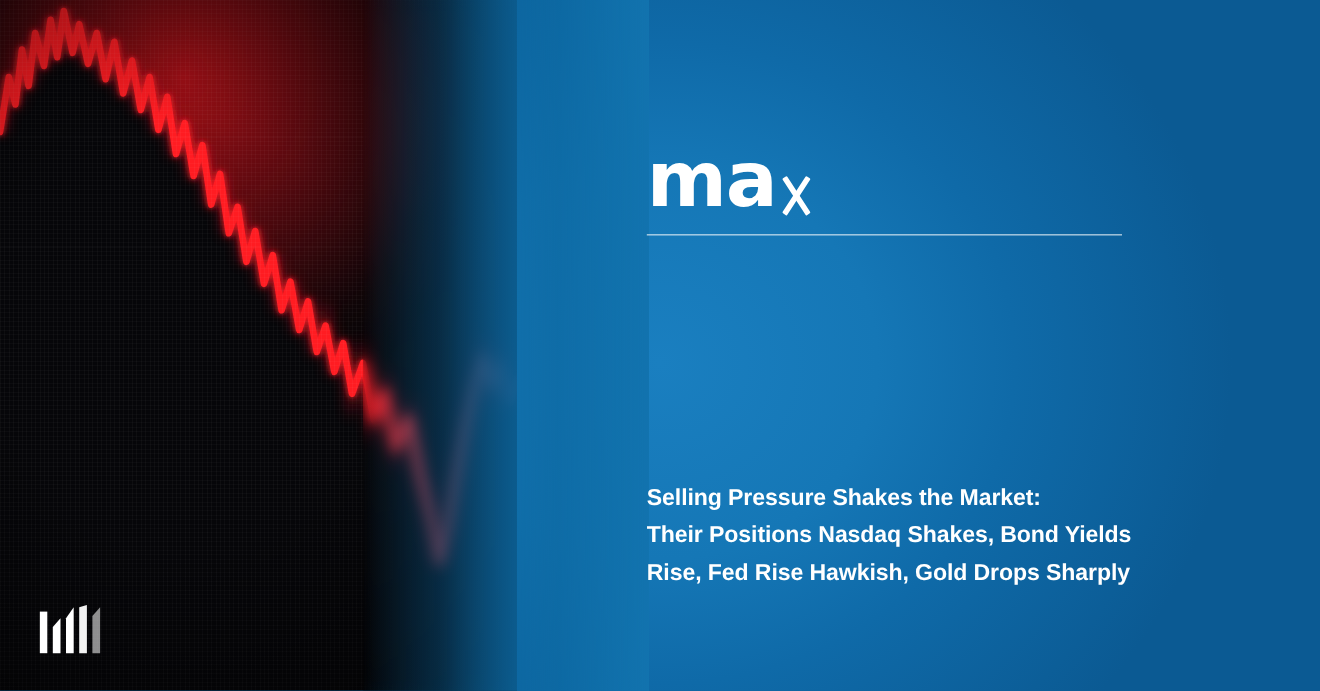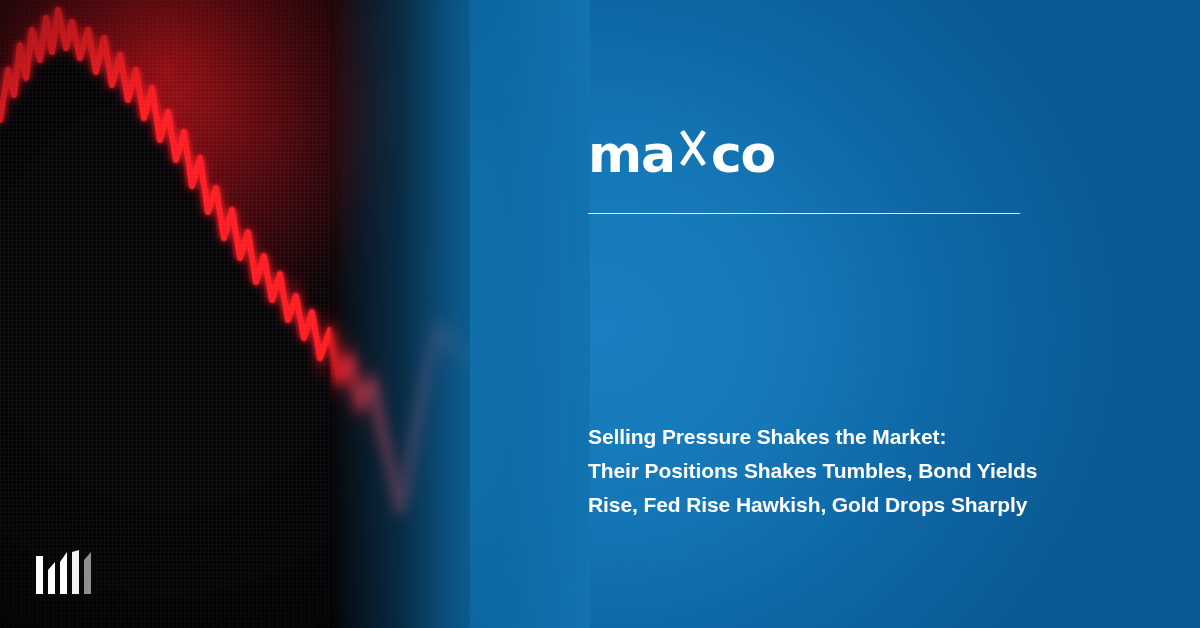--- a/index.html
+++ b/index.html
@@ -74,27 +74,27 @@
     pointer-events:none;
   }
   
   .brand {
     position:absolute;
     left:588px; top:128px;
     z-index:12;
   }
   .brand-wordmark {
     font-family:"DejaVu Sans", sans-serif;
-    font-size:52px;
+    font-size:70px;
     font-weight:700;
     letter-spacing:-1.2px;
     color:#ffffff;
     line-height:1;
     display:flex;
-    align-items:flex-start;
+    align-items:flex-end;
   }
   .brand-wordmark .x-glyph {
     display:inline-block;
     position:relative;
     width:34px; height:40px;
     margin:0 1px;
   }
   .brand-wordmark .x-glyph i {
     position:absolute;
     left:50%; top:50%;
@@ -107,21 +107,21 @@
   .rule {
     position:absolute;
     left:588px; top:213px;
     width:432px; height:1px;
     background:rgba(255,255,255,0.85);
     z-index:12;
   }
   
   .headline {
     position:absolute;
-    left:588px; top:420px;
+    left:588px; top:436px;
     width:600px;
     z-index:12;
     color:#ffffff;
     font-size:21px;
     font-weight:700;
     line-height:34px;
     letter-spacing:-0.1px;
   }
   .headline .ln { display:block; white-space:nowrap; }
   
@@ -175,29 +175,28 @@
   </div>
   <div class="photo-fade"></div>
 
   <div class="brand">
     <div class="brand-wordmark">
       <span>ma</span>
         <span class="x-glyph">
           <i class="a"></i>
           <i class="b"></i>
         </span>
-        <span>co</span>
     </div>
   </div>
 
   <div class="rule"></div>
 
   <div class="headline">
     <span class="ln">Selling Pressure Shakes the Market:</span>
-    <span class="ln">Their Positions Shakes Tumbles, Bond Yields</span>
+    <span class="ln">Their Positions Nasdaq Shakes, Bond Yields</span>
     <span class="ln">Rise, Fed Rise Hawkish, Gold Drops Sharply</span>
   </div>
 
   <svg class="logomark" viewBox="0 0 60 44">
     <rect x="0" y="6" width="7" height="38" fill="#ffffff"></rect>
     <polygon points="12,20 19,12 19,44 12,44" fill="#ffffff"></polygon>
     <polygon points="24,12 31,2 31,44 24,44" fill="#ffffff"></polygon>
     <polygon points="36,2 43,0 43,44 36,44" fill="#ffffff" opacity="0.95"></polygon>
     <polygon points="48,10 55,2 55,44 48,44" fill="#ffffff" opacity="0.55"></polygon>
   </svg>

